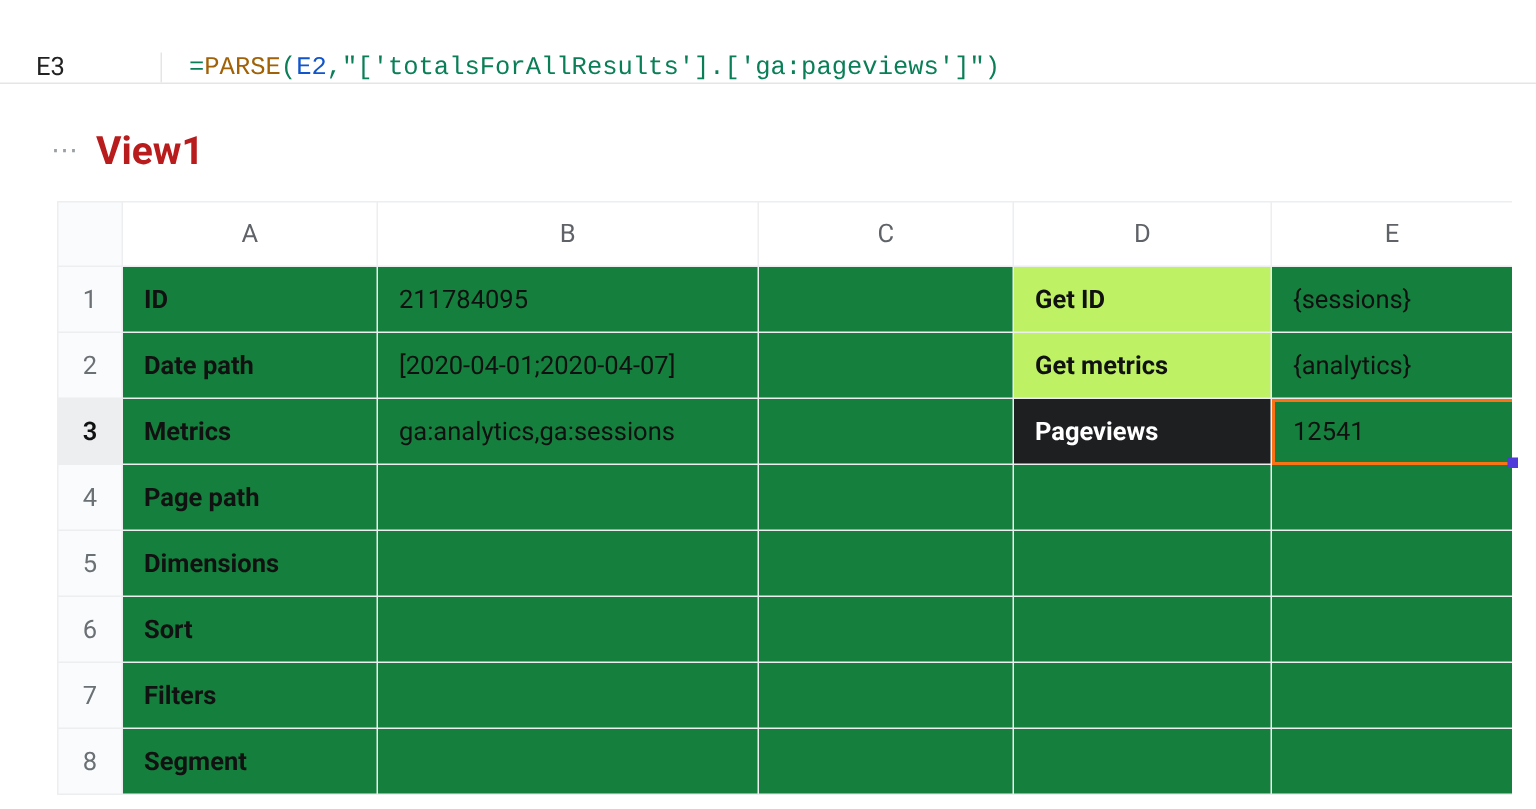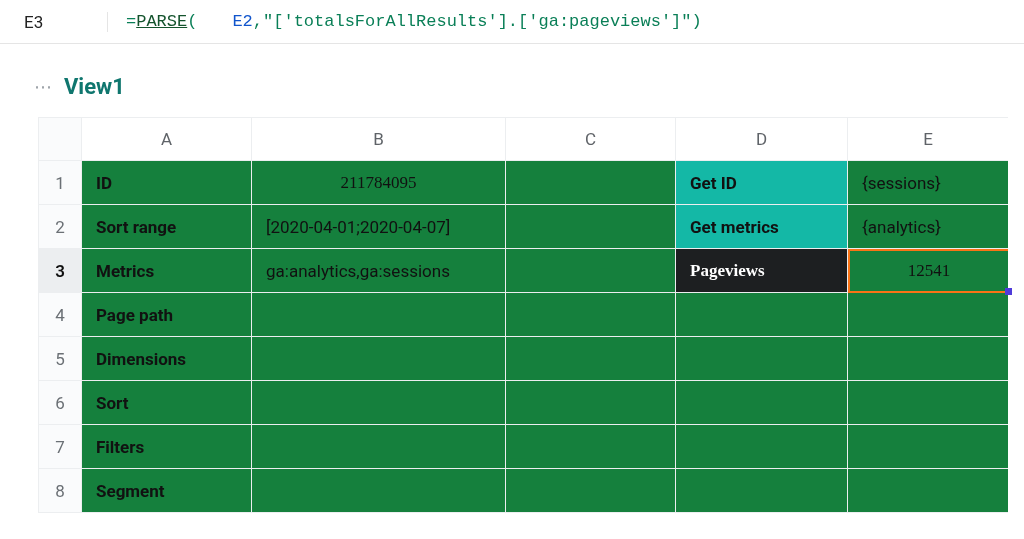--- a/index.html
+++ b/index.html
@@ -1,51 +1,51 @@
 <!DOCTYPE html>
 <html><head>
 <meta charset="utf-8">
 <style>
   * { box-sizing: border-box; margin: 0; padding: 0; }
   html, body { width: 1024px; height: 539px; font-family: -apple-system, BlinkMacSystemFont, "Segoe UI", Roboto, Helvetica, Arial, sans-serif; background: #fff; color: #111; overflow: hidden; }
 
   
-  .formula-bar { display: flex; align-items: center; border-bottom: 1px solid #e5e5e5; height: 44px; }
+  .formula-bar { display: flex; align-items: flex-end; border-bottom: 1px solid #e5e5e5; height: 56px; }
   .cell-ref-box { width: 108px; display: flex; align-items: center; padding-left: 24px; font-size: 17px; color: #222; border-right: 1px solid #e5e5e5; }
   .formula-box { flex: 1; display: flex; align-items: center; padding-left: 18px; font-family: ui-monospace, "SFMono-Regular", Consolas, "Liberation Mono", Menlo, monospace; font-size: 17px; color: #111; }
-  .t-func { color: #14532d; text-decoration: underline; }
-  .t-cell { color: #1155cc; margin-left: 35px; }
+  .t-func { color: #a16207; }
+  .t-cell { color: #1155cc; }
   .t-str  { color: #0a7f57; }
   .t-punc { color: #0a7f57; }
 
   
   .sheet-wrap { padding: 30px 0 0 38px; }
   .sheet-title-row { display: flex; align-items: center; gap: 12px; margin-bottom: 18px; margin-left: -4px; }
   .dots-icon { color: #9aa0a6; font-size: 18px; line-height: 1; cursor: pointer; }
-  .sheet-name { font-size: 22px; font-weight: 700; color: #0f766e; }
+  .sheet-name { font-size: 26px; font-weight: 700; color: #b91c1c; }
 
   .grid { border-collapse: separate; border-spacing: 0; table-layout: fixed; }
   .grid th, .grid td { border-right: 1px solid #eceef0; border-bottom: 1px solid #eceef0; height: 44px; font-size: 17px; }
   .grid th { font-weight: 400; color: #5f6368; background: #fff; }
   .grid .corner { width: 44px; border-left: 1px solid #eceef0; border-top: 1px solid #eceef0; background:#fafbfc; }
   .grid thead th.colhdr { border-top: 1px solid #eceef0; text-align: center; }
   .grid tbody th.rowhdr { width: 44px; border-left: 1px solid #eceef0; color:#6b7075; background:#fafbfc; text-align: center; font-weight: 400;}
   .grid tbody th.rowhdr.active { background:#eceef0; color:#111; font-weight:600;}
 
   .colA { width: 170px; }
   .colB { width: 254px; }
   .colC { width: 170px; }
   .colD { width: 172px; }
   .colE { width: 160px; }
 
   td.cell { padding: 0 14px; color:#111; background:#15803d; }
   td.cell.bold { font-weight: 700; }
-  td.cell.num  { text-align: center; font-family: Liberation Serif, serif; }
-  td.cell.hdrlabel { background:#14b8a6; font-weight:700; }
-  td.cell.darklabel { background:#1d1f21; color:#fff; font-weight:700;font-family:Liberation Serif, serif; }
+  td.cell.num  { text-align: left; }
+  td.cell.hdrlabel { background:#bef264; font-weight:700; }
+  td.cell.darklabel { background:#1d1f21; color:#fff; font-weight:700; }
 
   
   td.selected { position: relative; border: 2px solid #f97316; padding: 0 12px; }
   td.selected::after {
     content: ""; position: absolute; right: -4px; bottom: -4px;
     width: 7px; height: 7px; background: #4f3bd9;
   }
 
   
   .grid th.colE-hdr, .grid td.colE-cell { border-right: none; }
@@ -89,21 +89,21 @@
       <tr>
         <th class="rowhdr">1</th>
         <td class="cell bold">ID</td>
         <td class="cell num">211784095</td>
         <td class="cell"></td>
         <td class="cell hdrlabel">Get ID</td>
         <td class="cell colE-cell">{sessions}</td>
       </tr>
       <tr>
         <th class="rowhdr">2</th>
-        <td class="cell bold">Sort range</td>
+        <td class="cell bold">Date path</td>
         <td class="cell">[2020-04-01;2020-04-07]</td>
         <td class="cell"></td>
         <td class="cell hdrlabel">Get metrics</td>
         <td class="cell colE-cell">{analytics}</td>
       </tr>
       <tr>
         <th class="rowhdr active">3</th>
         <td class="cell bold">Metrics</td>
         <td class="cell">ga:analytics,ga:sessions</td>
         <td class="cell"></td>

